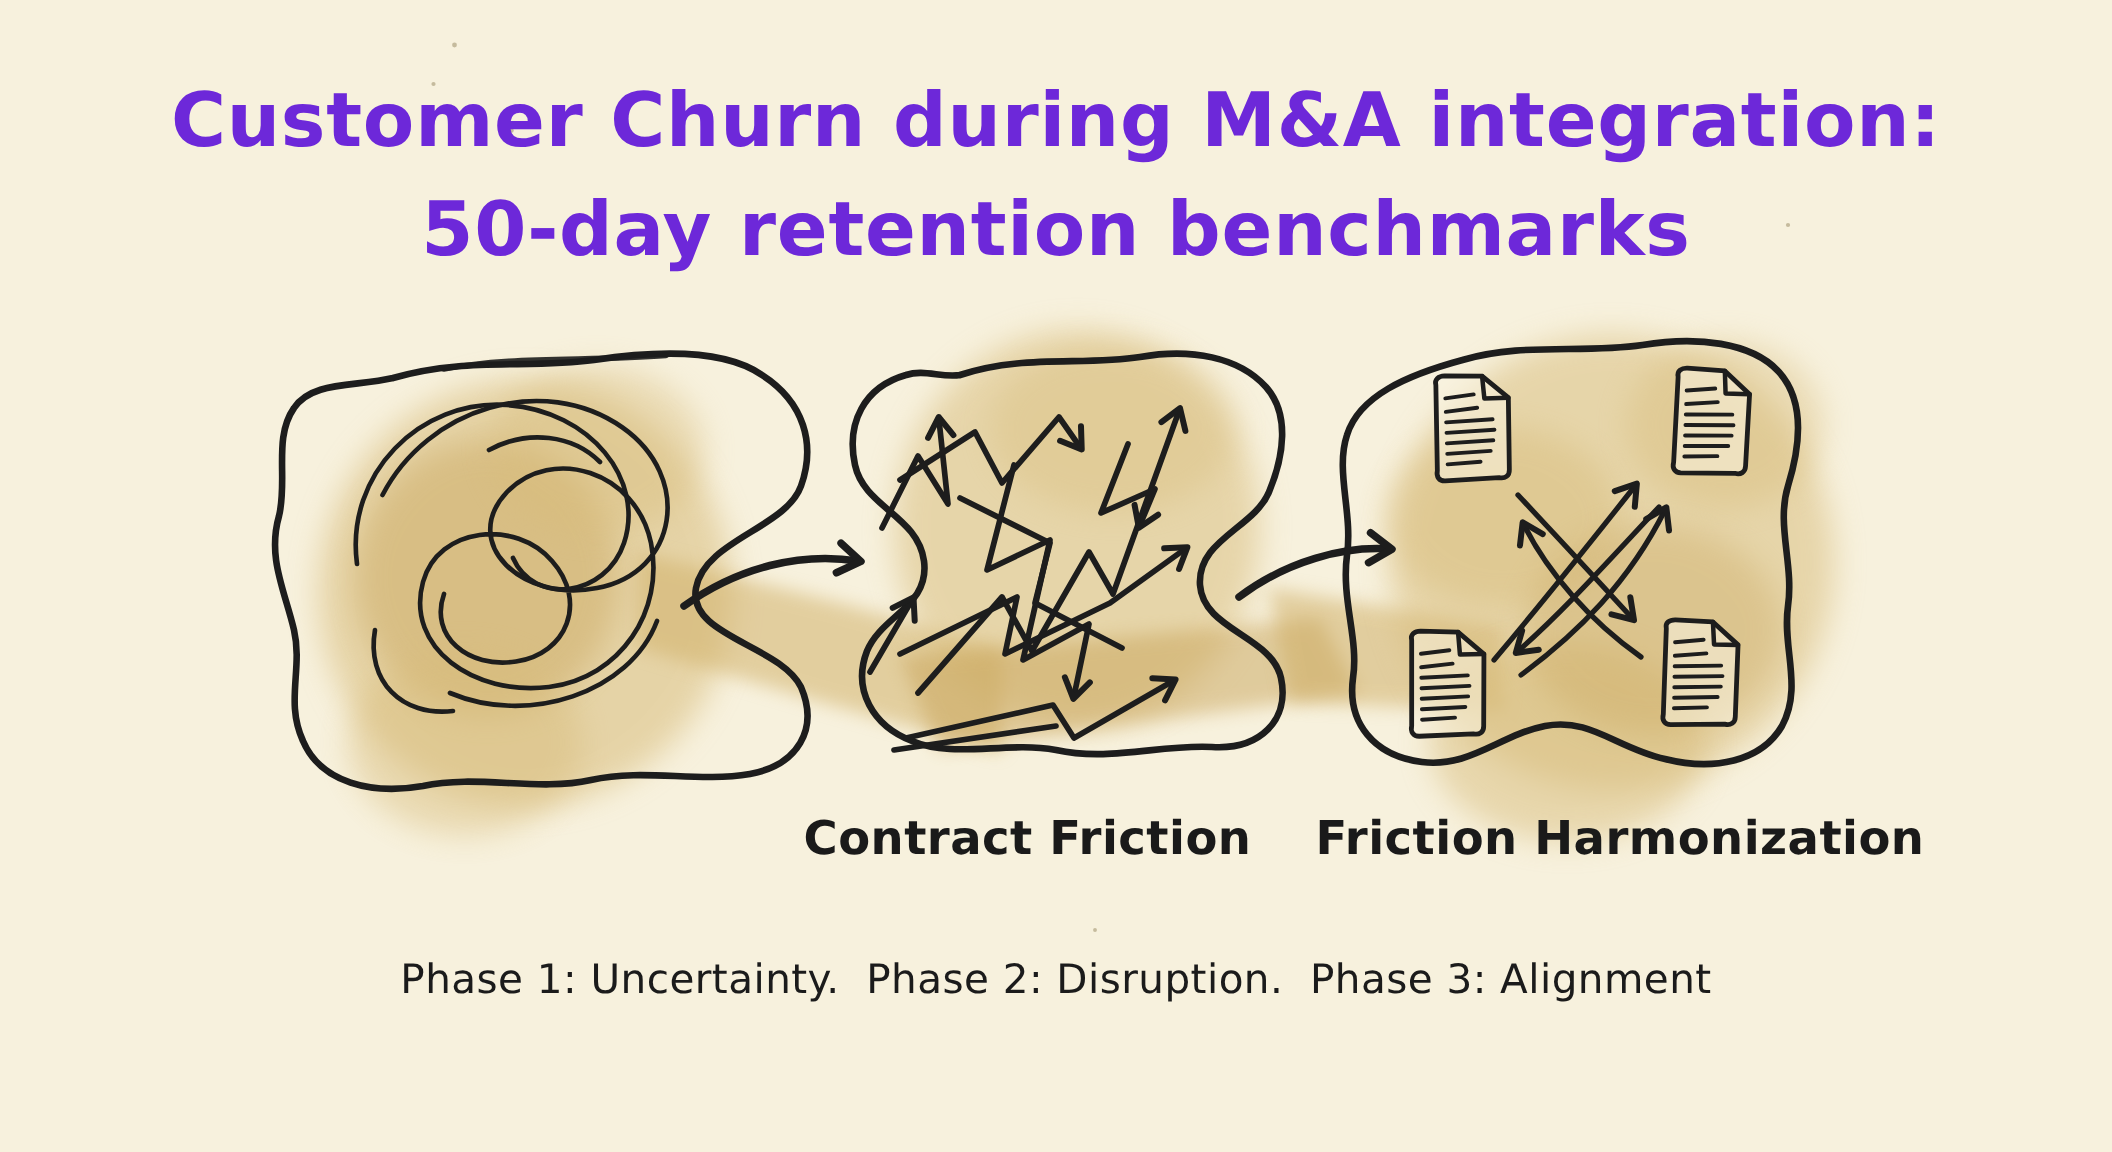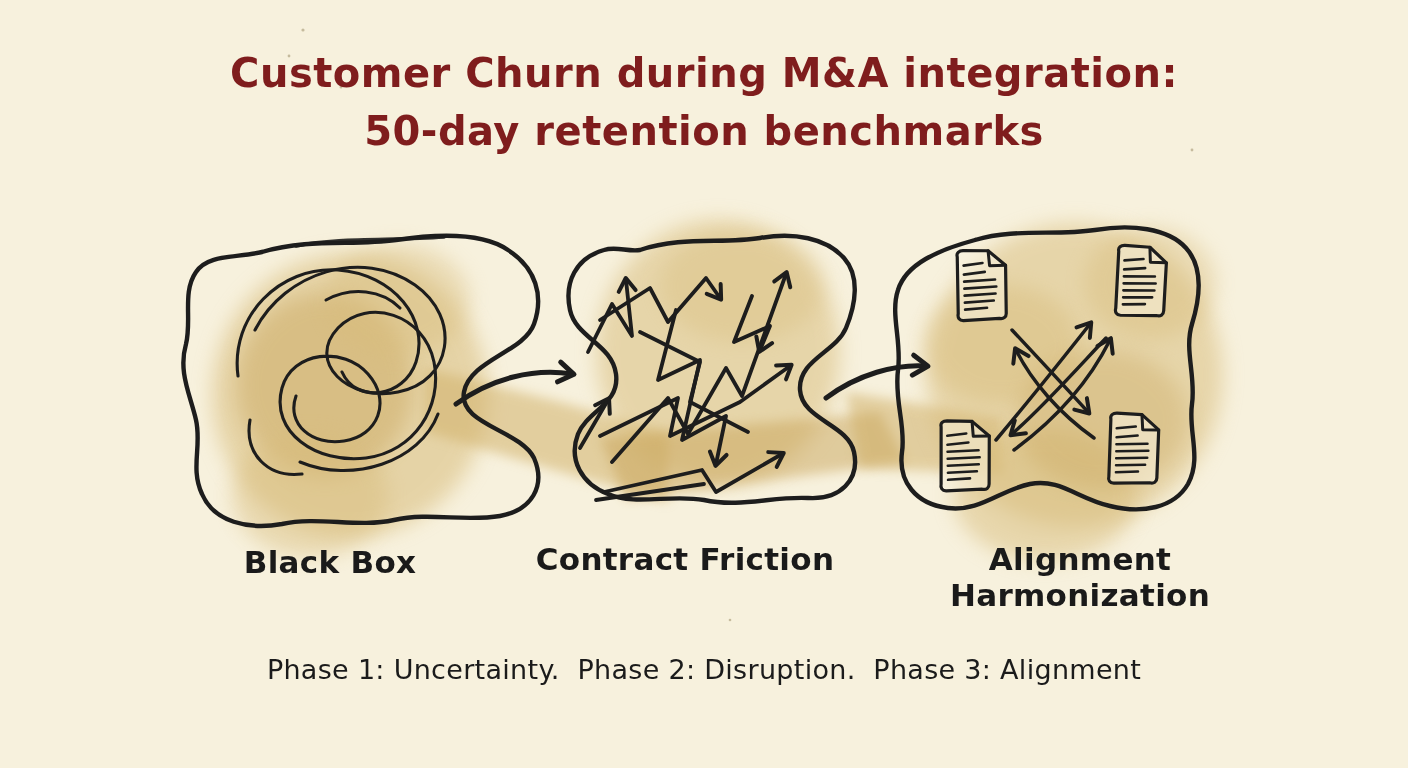--- a/index.html
+++ b/index.html
@@ -15,43 +15,42 @@
     width: 1408px; height: 768px;
     background: #f7f1dd;
   }
   svg.drawing {
     position: absolute; left: 0; top: 0;
     width: 1408px; height: 768px;
   }
   .title {
     position: absolute; left: 0; top: 44px; width: 1408px;
     text-align: center;
-    font-size: 40px; font-weight: 600;
+    font-size: 50px; font-weight: 600;
     letter-spacing: 0.5px;
     line-height: 1.45;
-    color: #7f1d1d;
+    color: #6d28d9;
   }
   .stage-label {
     position: absolute;
     text-align: center;
     font-size: 31px; font-weight: 600;
     letter-spacing: 0.3px;
     color: #1a1a1a;
   }
   #label-stage-1 { left: 160px; top: 544px; width: 340px; }
   #label-stage-2 { left: 530px; top: 541px; width: 310px; }
   #label-stage-3 { left: 870px; top: 541px; width: 420px; }
   .caption {
     position: absolute; left: 0; top: 638px; width: 1408px;
     text-align: center;
     font-size: 27px; font-weight: 500;
     letter-spacing: 0.3px;
     color: #1b1b1b;
     white-space: pre;
-    margin-top: 16px;
   }
 </style>
 </head>
 <body>
 
 <div class="canvas">
 
   <svg class="drawing" viewBox="0 0 1408 768" xmlns="http://www.w3.org/2000/svg">
     <defs>
       <filter id="wcblur" x="-40%" y="-40%" width="180%" height="180%">
@@ -198,19 +197,18 @@
         <use href="#doc" transform="translate(1106,412) rotate(1)"></use>
       </g>
     </g>
   </svg>
 
   <div class="title">
     <div>Customer Churn during M&amp;A integration:</div>
     <div>50-day retention benchmarks</div>
   </div>
 
-  <div class="stage-label" id="label-stage-1">Black Box</div>
   <div class="stage-label" id="label-stage-2">Contract Friction</div>
-  <div class="stage-label" id="label-stage-3">Alignment Harmonization</div>
+  <div class="stage-label" id="label-stage-3">Friction Harmonization</div>
 
   <div class="caption">Phase 1: Uncertainty.  Phase 2: Disruption.  Phase 3: Alignment</div>
 
 </div>
 
 </body></html>

